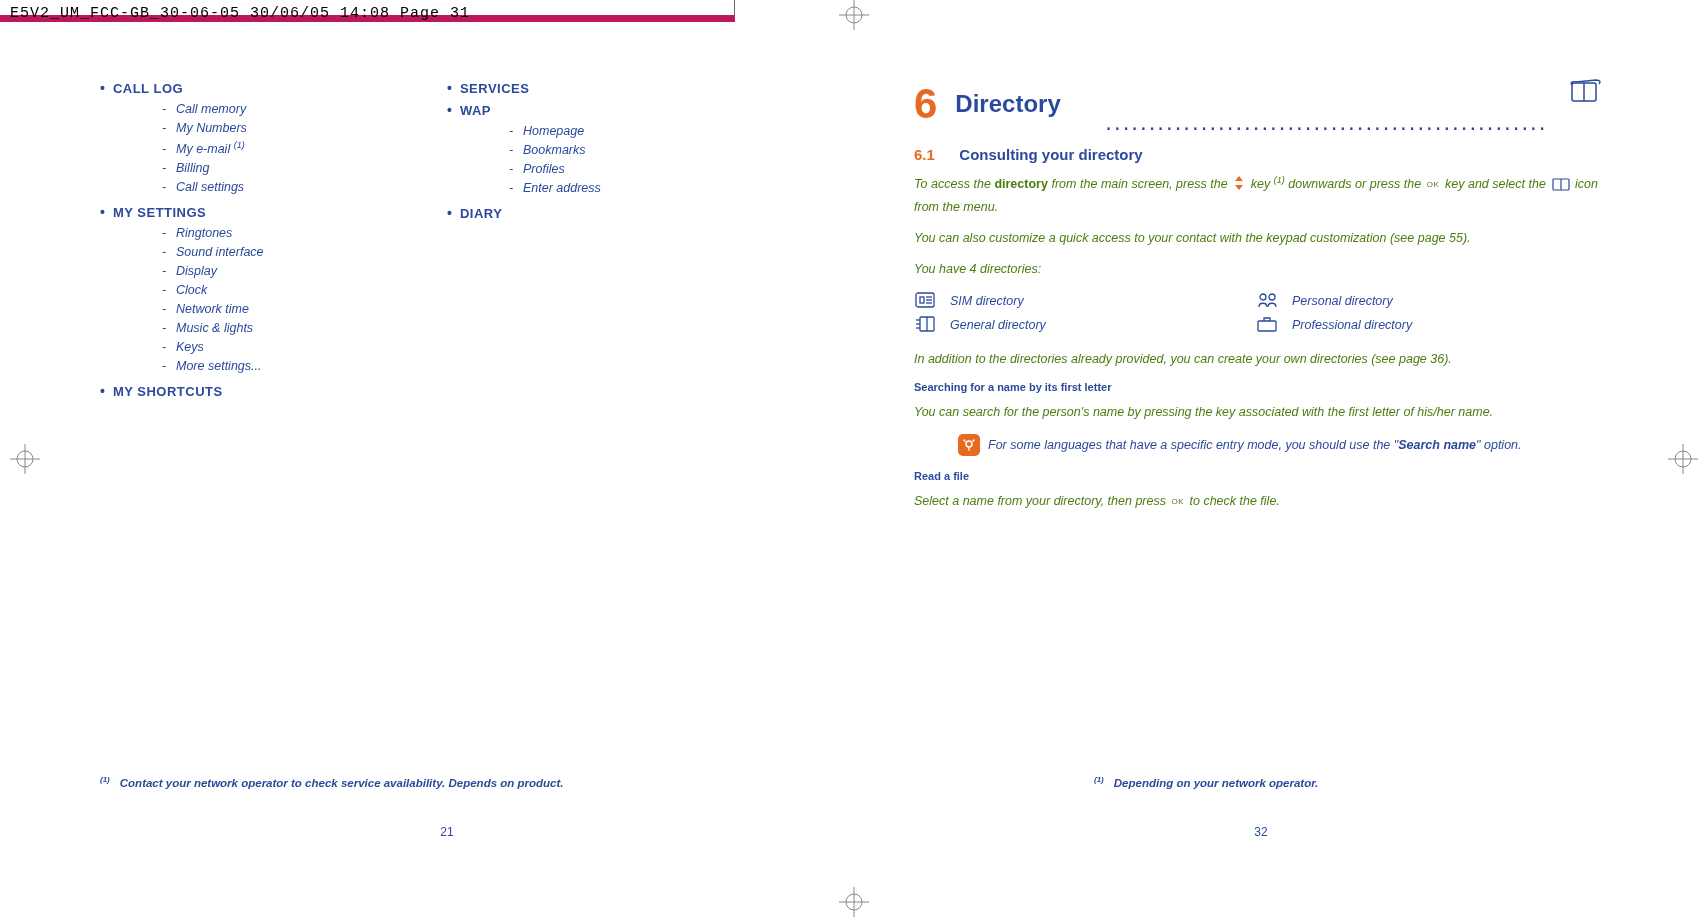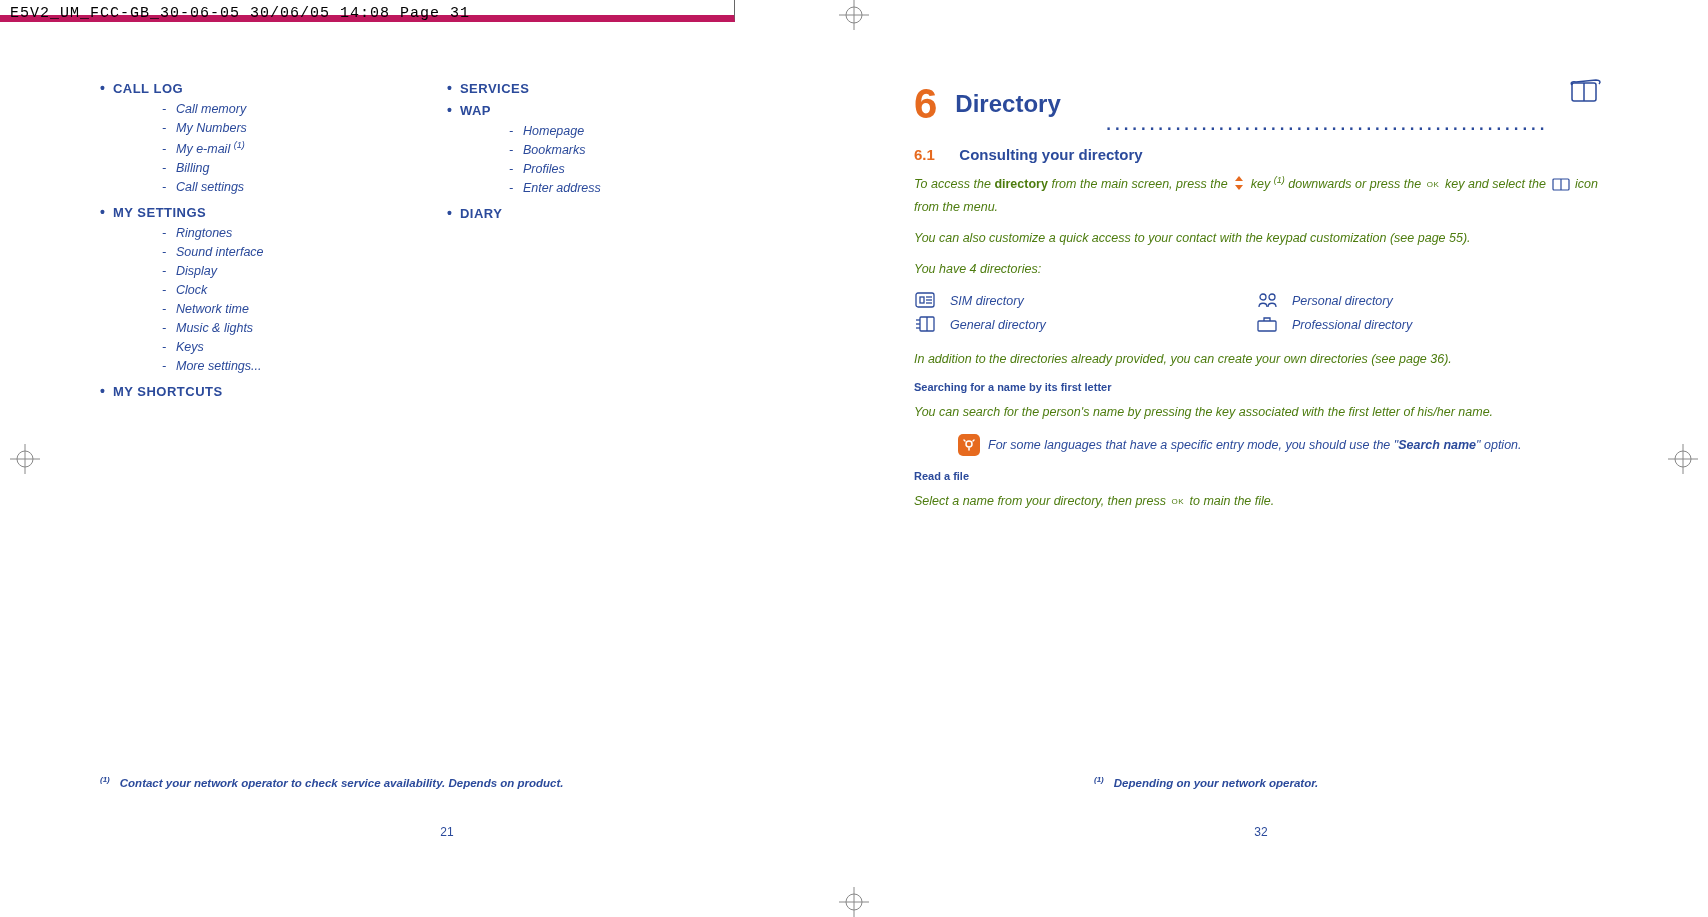--- a/index.html
+++ b/index.html
@@ -286,21 +286,21 @@
           </div>
           <div class="tip-text">
             <span>For some languages that have a specific entry mode, you should use the "</span><b>Search name</b><span>" option.</span>
           </div>
         </div>
 
         <div class="subhead">Read a file</div>
         <p class="body-p">
           <span>Select a name from your directory, then press </span>
           <span class="ok-badge">OK</span>
-          <span> to main the file.</span>
+          <span> to check the file.</span>
         </p>
 
       </div>
 
       <div class="footnote" style="left: 200px;">
         <span class="fnmark">(1)</span><span>Depending on your network operator.</span>
       </div>
       <div class="pagenum">32</div>
     </div>
 

